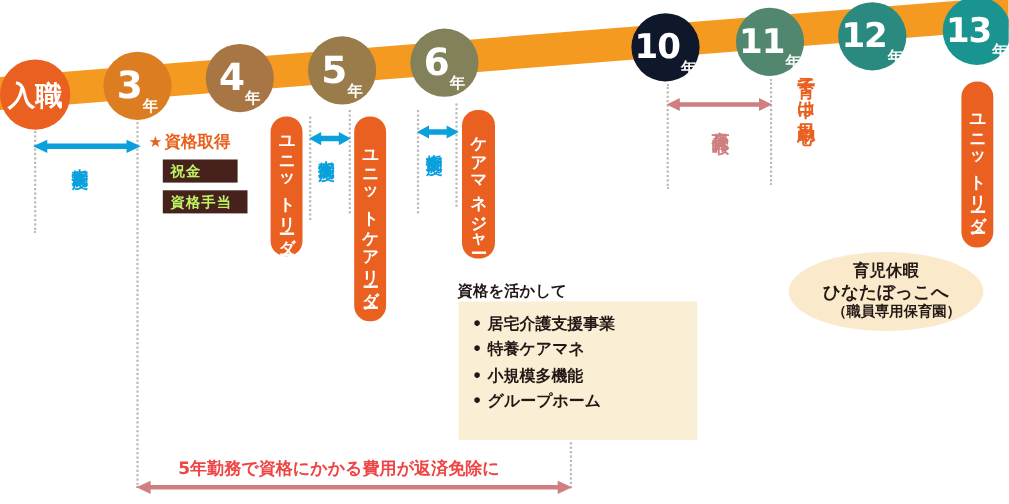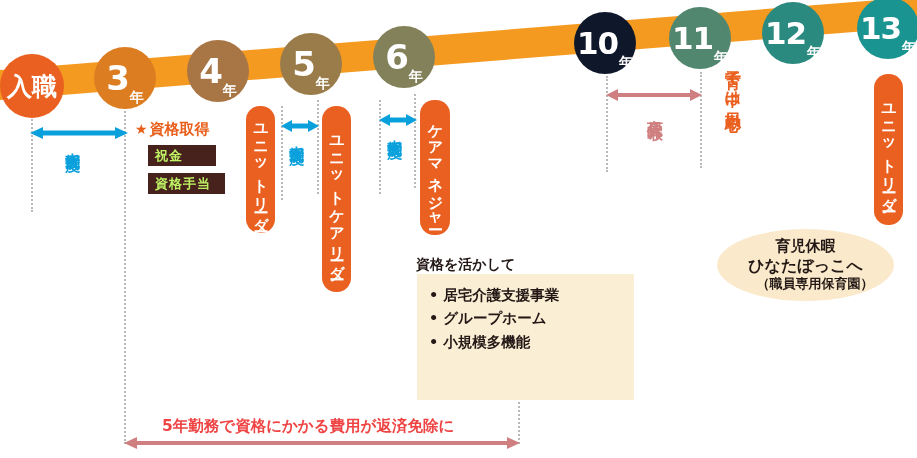--- a/index.html
+++ b/index.html
@@ -274,22 +274,23 @@
     <span>ケアマネジャー</span>
   </div>
   <div class="pill" style="left:874px;top:74px;width:29px;height:151px;">
     <span>ユニットリーダー</span>
   </div>
 
   <div class="list-title" style="left:416px;top:256px;">資格を活かして</div>
   <div class="listbox" style="left:417px;top:274px;width:217px;height:126px;">
     <ul>
       <li>居宅介護支援事業</li>
+      <li>特養ケアマネ</li>
+      <li>小規模多機能</li>
       <li>グループホーム</li>
-      <li>小規模多機能</li>
     </ul>
   </div>
 
   <svg class="pink-arrow" style="left:606px;top:88px;width:96px;" viewBox="0 0 96 14" xmlns="http://www.w3.org/2000/svg">
     <line x1="9" y1="7" x2="87" y2="7" stroke="#cf7f7f" stroke-width="4"></line>
     <polygon points="0,7 12,1 12,13" fill="#cf7f7f"></polygon>
     <polygon points="96,7 84,1 84,13" fill="#cf7f7f"></polygon>
   </svg>
   <div class="pink-label" style="left:644px;top:106px;">育児休暇</div>
 

